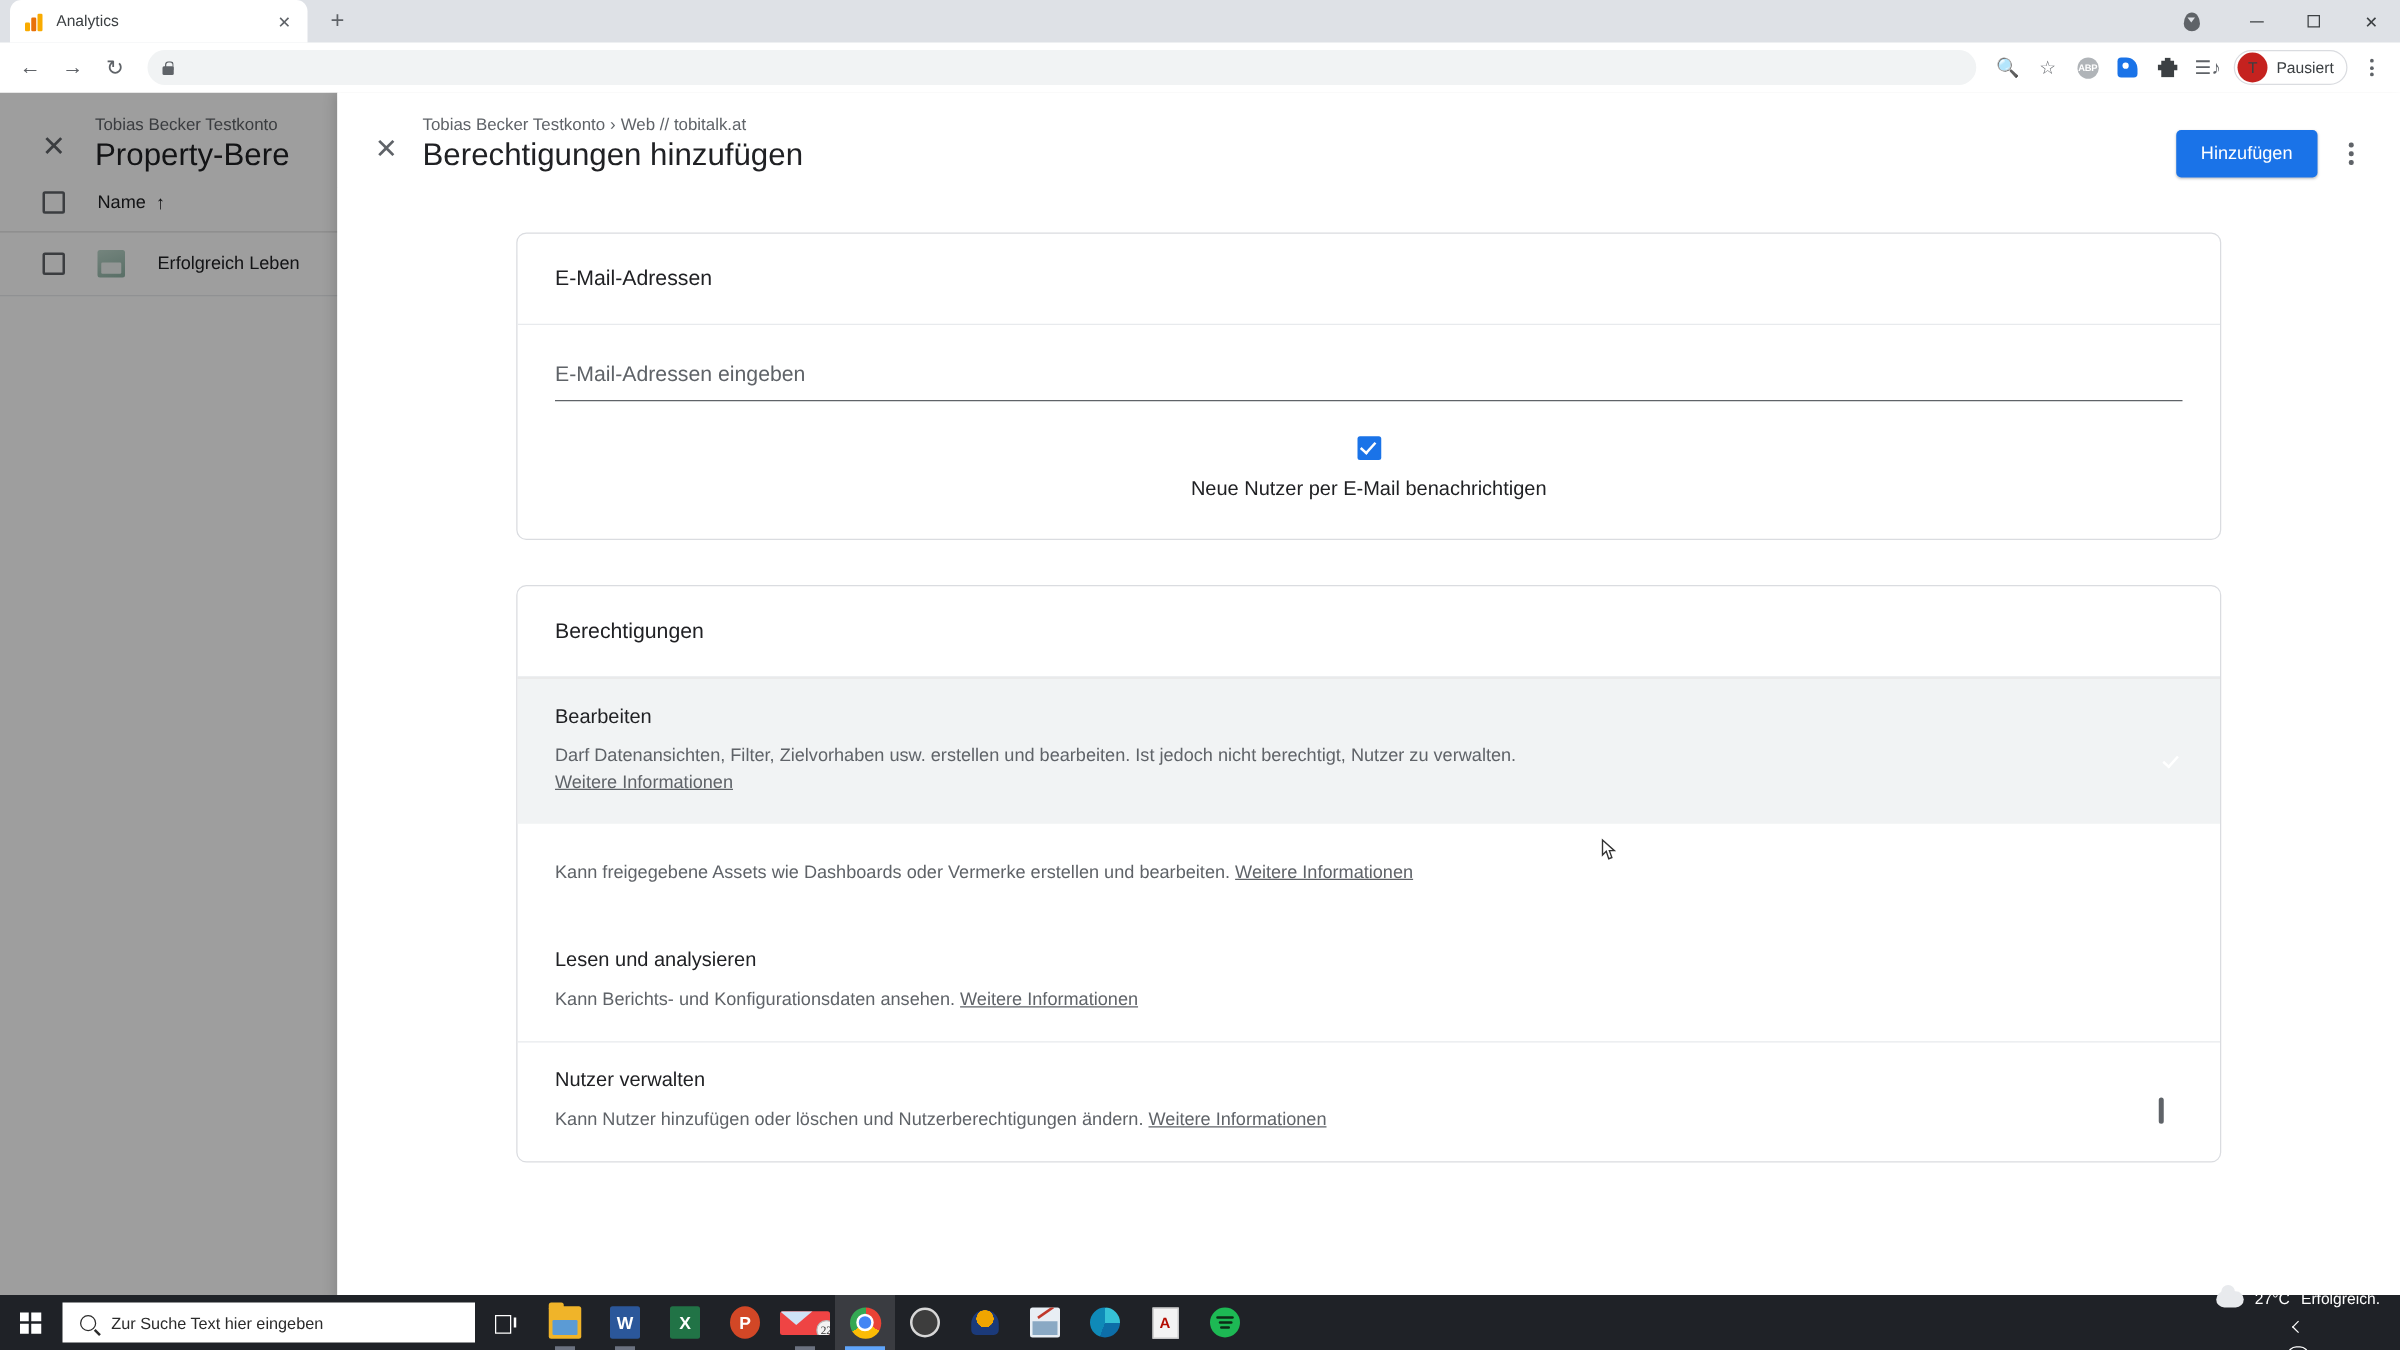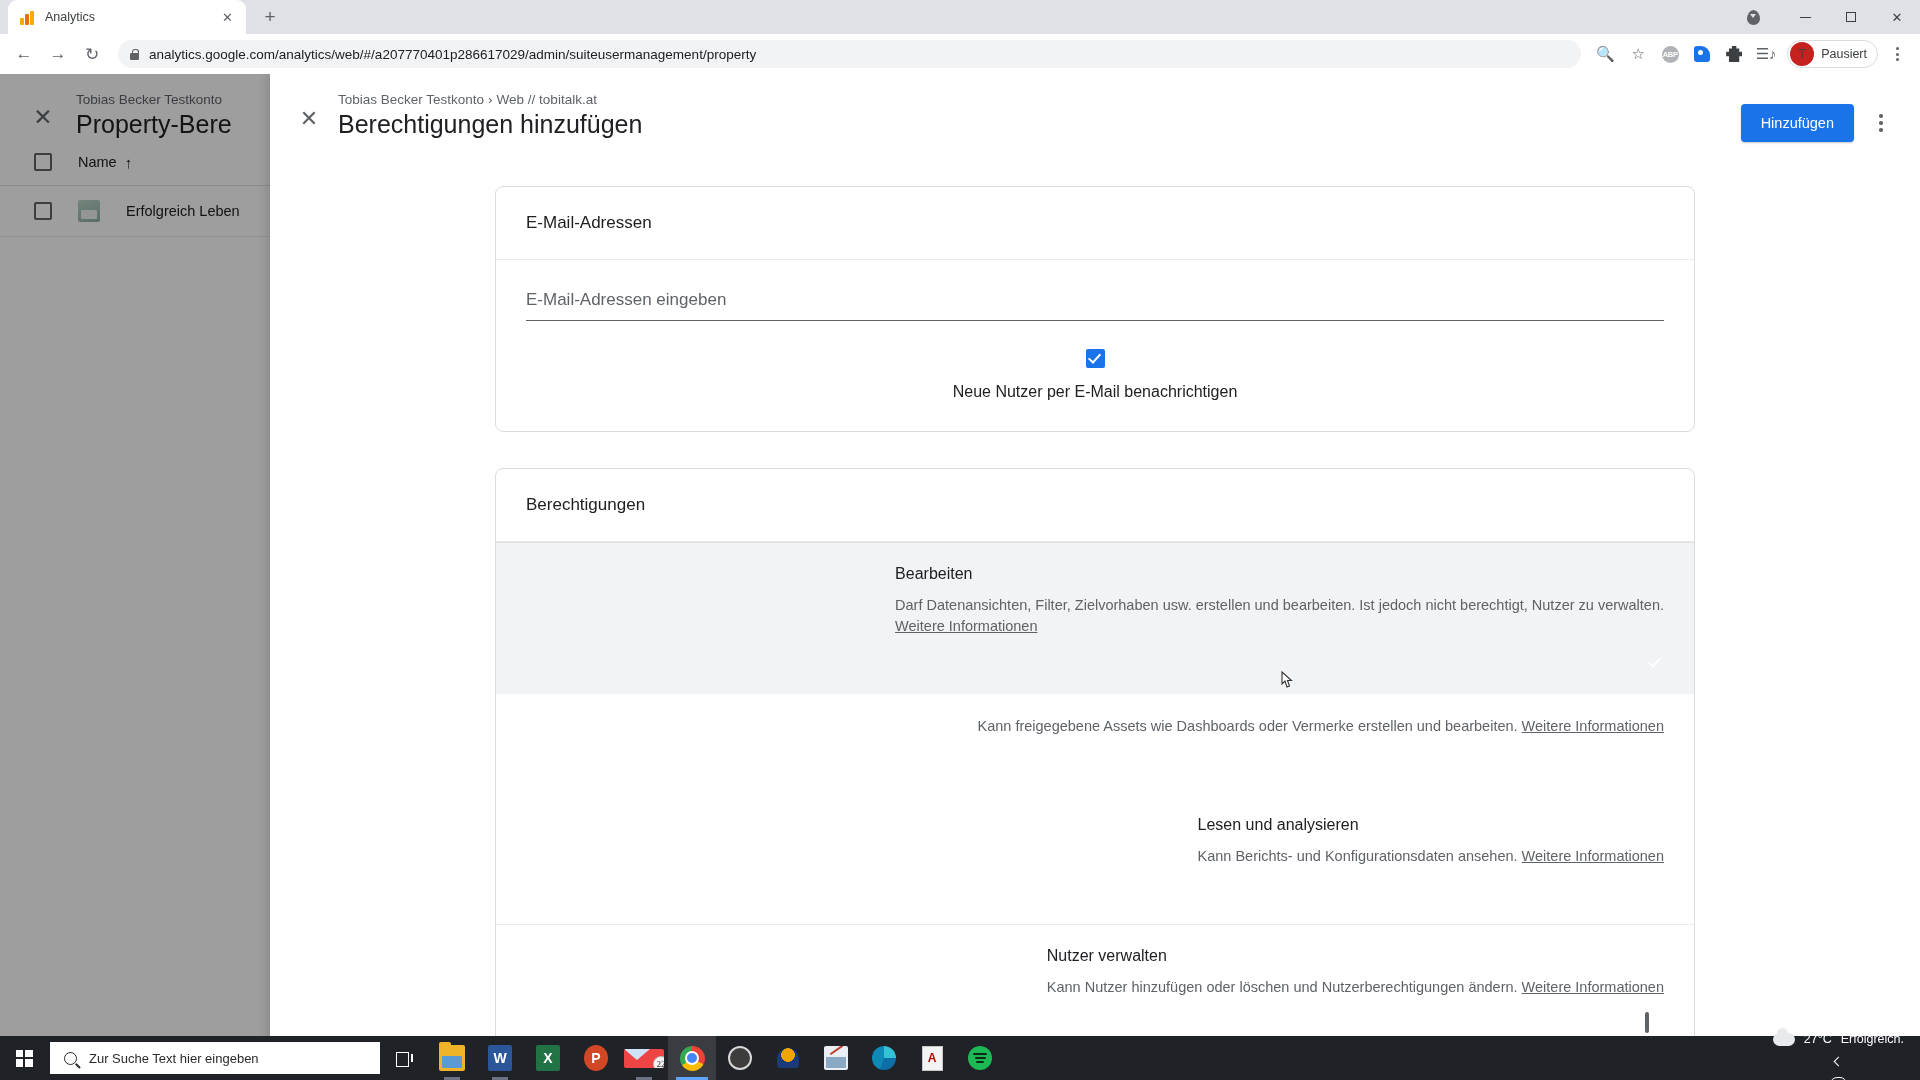--- a/index.html
+++ b/index.html
@@ -278,21 +278,21 @@
   }
   .ov-kebab i { width:3.5px; height:3.5px; border-radius:50%; background:#5f6368; display:block;}
 
   .ov-body {
     flex: 1;
     background: #fff;
     overflow: hidden;
     padding-top: 36px;
   }
   .card {
-    width: 1200px;
+    width: 1364px;
     margin: 0 auto 36px auto;
     border: 1px solid #dadce0;
     border-radius: 8px;
     background: #fff;
     overflow: hidden;
   }
   .card-head {
     padding: 26px 30px;
     font-size: 17px; color: #202124;
     border-bottom: 1px solid #e8eaed;
@@ -320,23 +320,23 @@
   .ckbox-checked::after{
     content:""; position:absolute; left:5.5px; top:2.2px;
     width:5px; height:10px;
     border:solid #fff; border-width:0 2.2px 2.2px 0;
     transform: rotate(42deg);
   }
   .checkrow label { font-size: 16px; color: #202124; }
 
   
   .perm-row {
-    display: flex; align-items: flex-end;
+    display: flex; align-items: center;
     padding: 22px 30px 22px 30px;
-    flex-direction: column;
+    gap: 20px;
   }
   .perm-row.shaded { background: #f1f3f4; }
   .perm-row.divided { border-top: 1px solid #e8eaed; }
   .perm-text { flex: 1; min-width: 0; }
   .perm-title { font-size: 16px; color: #202124; margin-bottom: 12px; }
   .perm-desc { font-size: 14.5px; color: #5f6368; line-height: 1.45; }
   .perm-desc a { color: #5f6368; text-decoration: underline; }
   .perm-check {
     margin-top: 16px; flex: none;
     width: 19px; height: 19px;
@@ -592,21 +592,20 @@
       <div class="winbtn">✕</div>
     </div>
   </div>
 
   <div class="toolbar">
     <div class="navbtn">←</div>
     <div class="navbtn">→</div>
     <div class="navbtn">↻</div>
     <div class="omnibox">
       <span class="lock"></span>
-      <span class="url">analytics.google.com/analytics/web/#/a207770401p286617029/admin/suiteusermanagement/property</span>
     </div>
     <div class="tb-icons">
       <div class="tb-icon">🔍</div>
       <div class="tb-icon">☆</div>
       <div class="tb-icon">
           <span class="abp">ABP</span>
         </div>
       <div class="tb-icon">
           <span class="bluetag"></span>
         </div>

